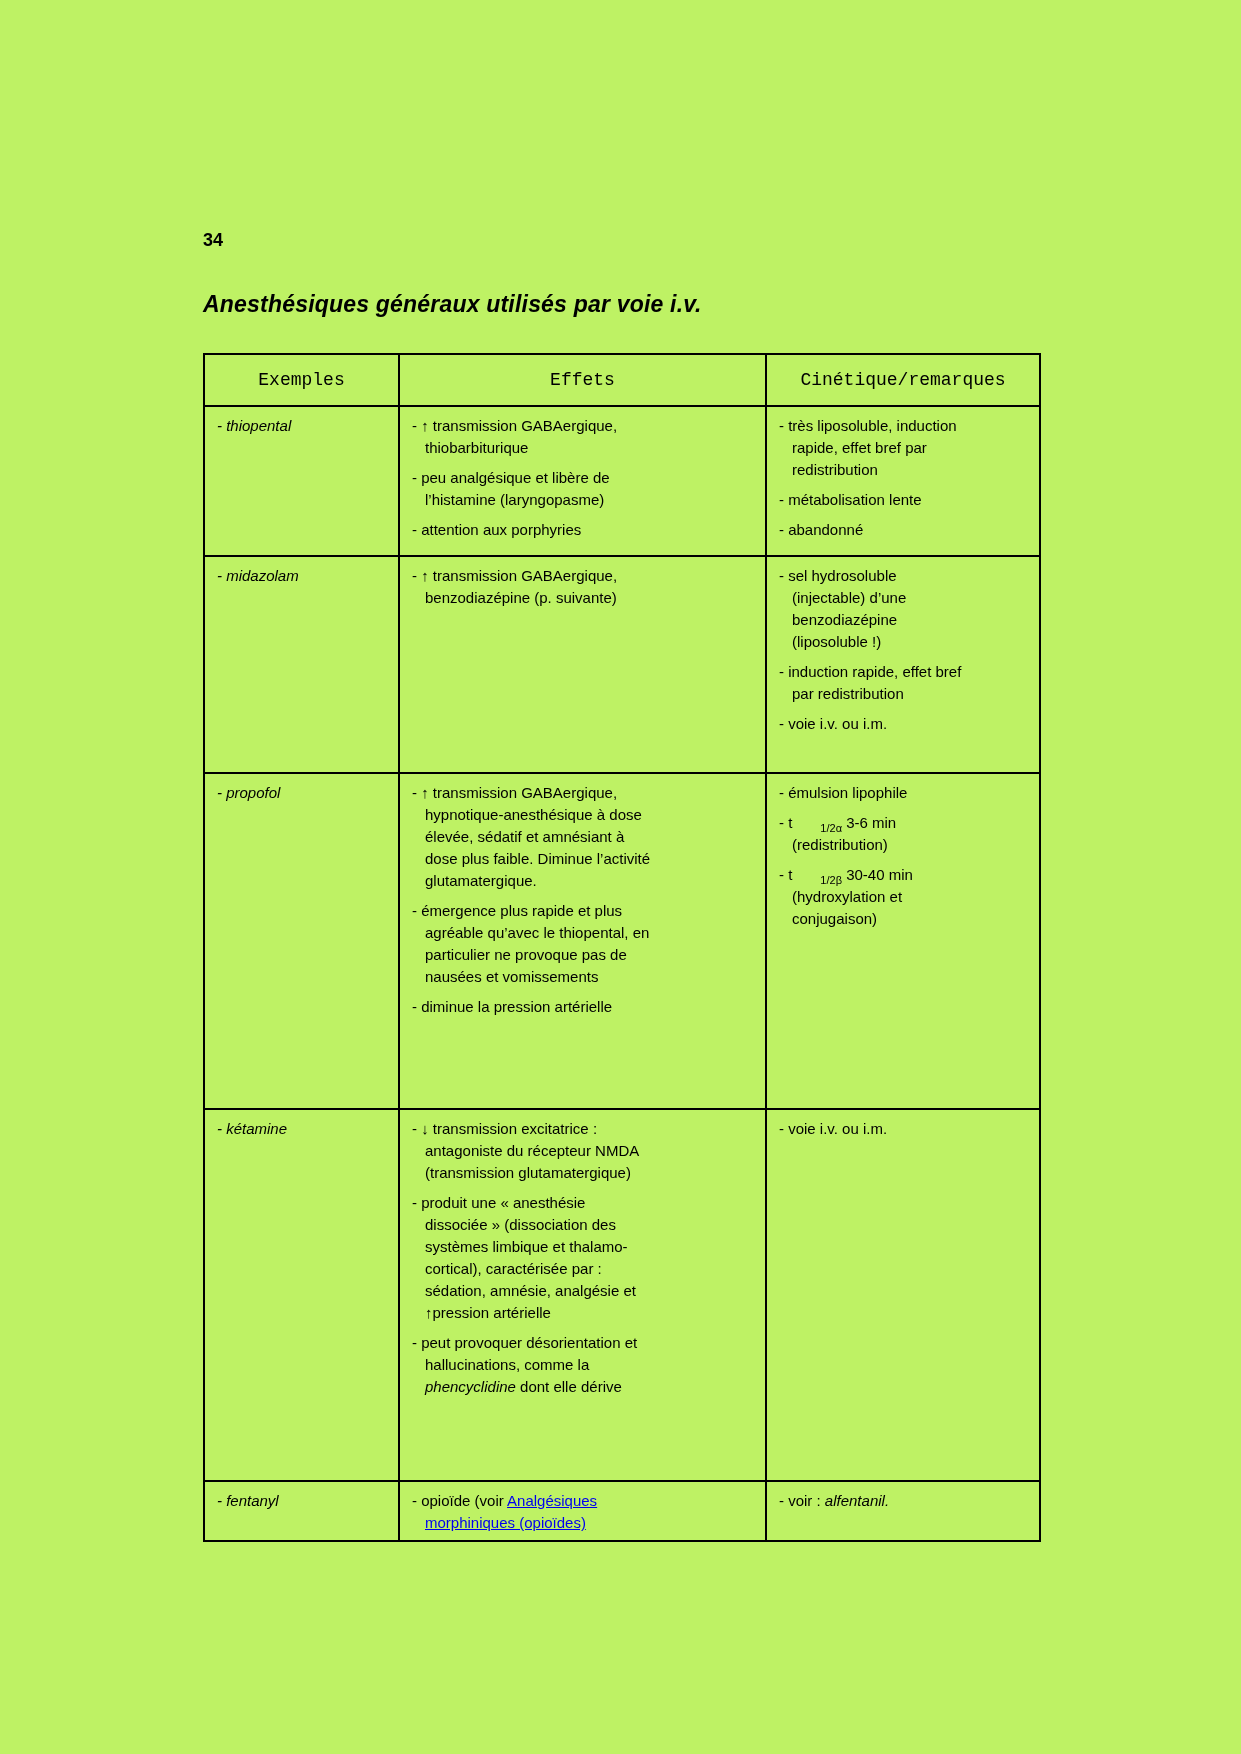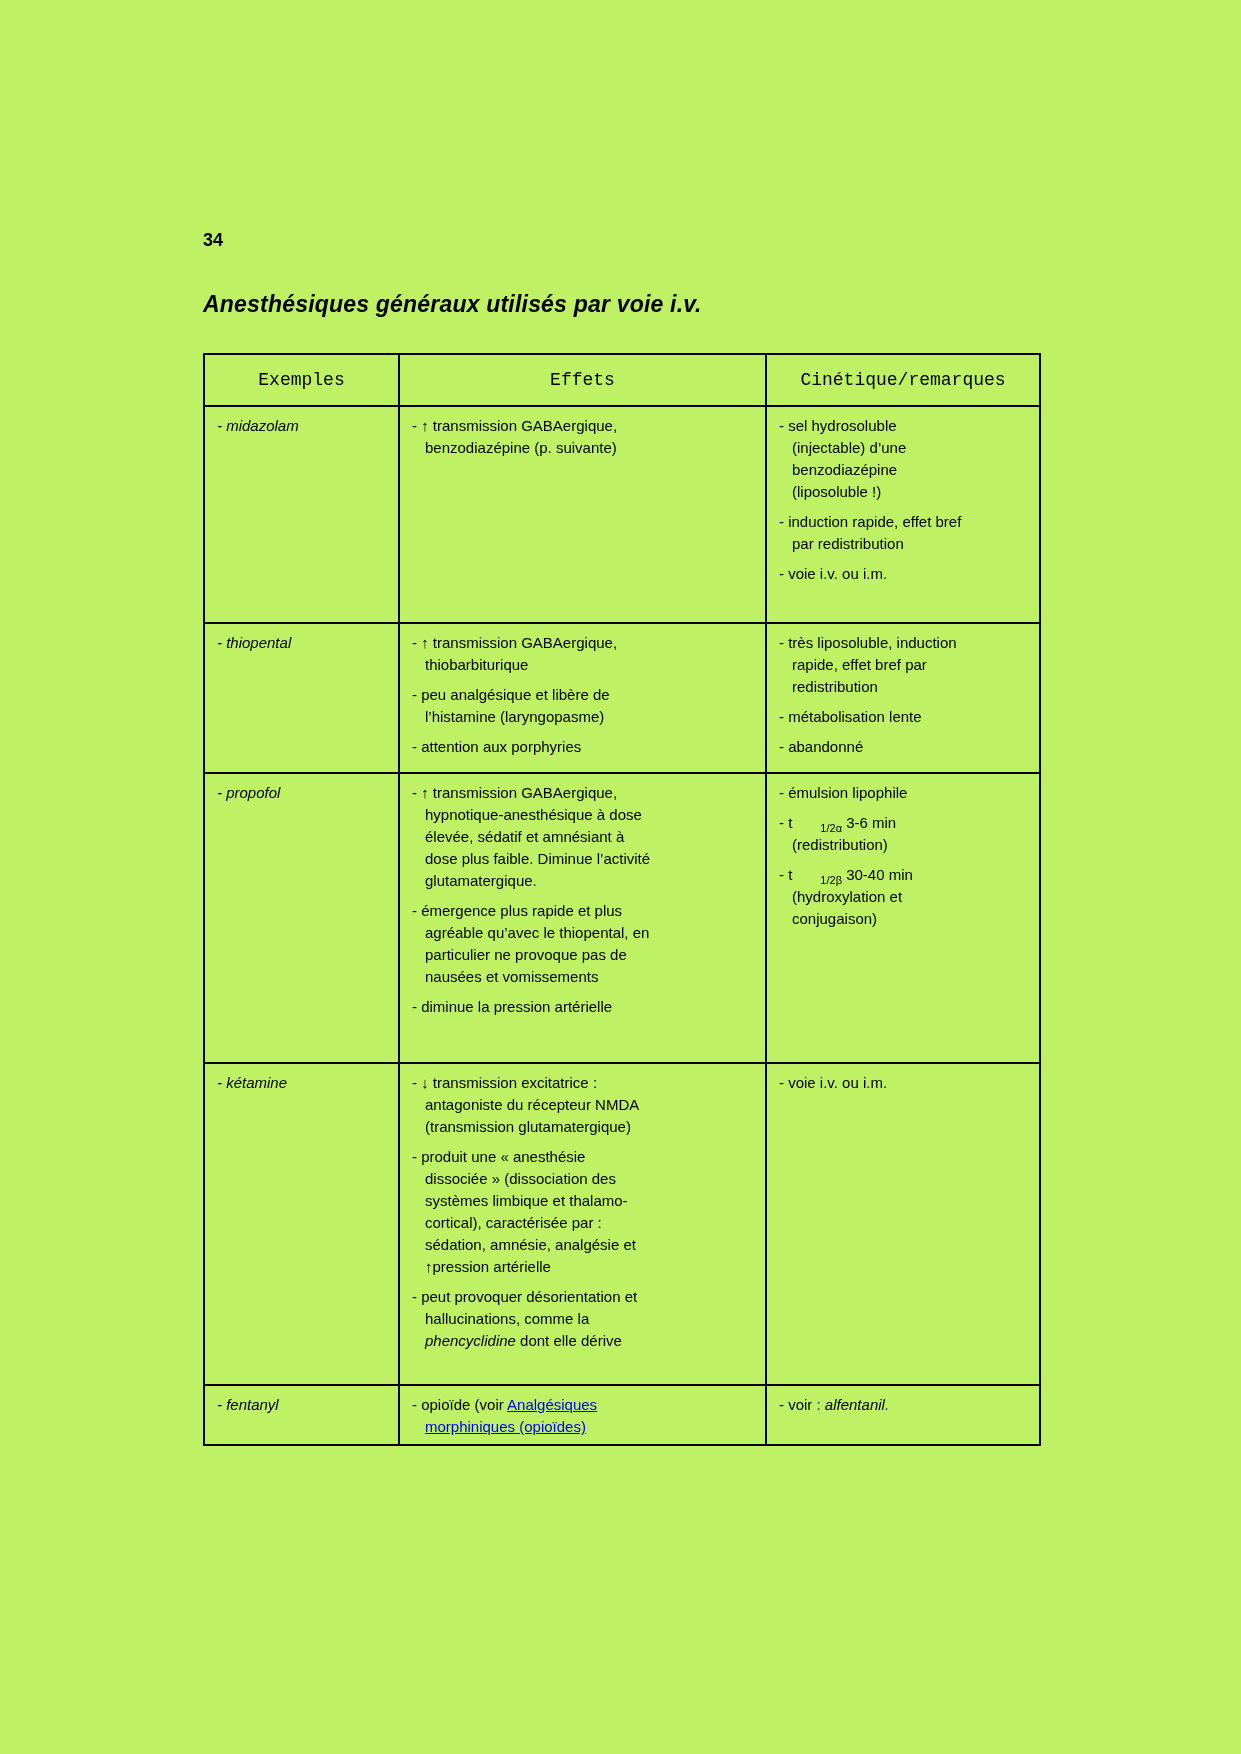--- a/index.html
+++ b/index.html
@@ -75,20 +75,53 @@
       <col style="width:274px">
     </colgroup>
     <thead>
       <tr>
         <th>Exemples</th>
         <th>Effets</th>
         <th>Cinétique/remarques</th>
       </tr>
     </thead>
     <tbody>
+        <tr style="height: 150px;">
+          <td>
+            <div class="para">
+              <div class="line"><span class="it">- thiopental</span></div>
+            </div>
+          </td>
+          <td>
+            <div class="para">
+              <div class="line"><span>- ↑ transmission GABAergique,</span></div>
+              <div class="line"><span>thiobarbiturique</span></div>
+            </div>
+            <div class="para">
+              <div class="line"><span>- peu analgésique et libère de</span></div>
+              <div class="line"><span>l’histamine (laryngopasme)</span></div>
+            </div>
+            <div class="para">
+              <div class="line"><span>- attention aux porphyries</span></div>
+            </div>
+          </td>
+          <td>
+            <div class="para">
+              <div class="line"><span>- très liposoluble, induction</span></div>
+              <div class="line"><span>rapide, effet bref par</span></div>
+              <div class="line"><span>redistribution</span></div>
+            </div>
+            <div class="para">
+              <div class="line"><span>- métabolisation lente</span></div>
+            </div>
+            <div class="para">
+              <div class="line"><span>- abandonné</span></div>
+            </div>
+          </td>
+        </tr>
         <tr style="height: 217px;">
           <td>
             <div class="para">
               <div class="line"><span class="it">- midazolam</span></div>
             </div>
           </td>
           <td>
             <div class="para">
               <div class="line"><span>- ↑ transmission GABAergique,</span></div>
               <div class="line"><span>benzodiazépine (p. suivante)</span></div>
@@ -103,54 +136,21 @@
             </div>
             <div class="para">
               <div class="line"><span>- induction rapide, effet bref</span></div>
               <div class="line"><span>par redistribution</span></div>
             </div>
             <div class="para">
               <div class="line"><span>- voie i.v. ou i.m.</span></div>
             </div>
           </td>
         </tr>
-        <tr style="height: 150px;">
-          <td>
-            <div class="para">
-              <div class="line"><span class="it">- thiopental</span></div>
-            </div>
-          </td>
-          <td>
-            <div class="para">
-              <div class="line"><span>- ↑ transmission GABAergique,</span></div>
-              <div class="line"><span>thiobarbiturique</span></div>
-            </div>
-            <div class="para">
-              <div class="line"><span>- peu analgésique et libère de</span></div>
-              <div class="line"><span>l’histamine (laryngopasme)</span></div>
-            </div>
-            <div class="para">
-              <div class="line"><span>- attention aux porphyries</span></div>
-            </div>
-          </td>
-          <td>
-            <div class="para">
-              <div class="line"><span>- très liposoluble, induction</span></div>
-              <div class="line"><span>rapide, effet bref par</span></div>
-              <div class="line"><span>redistribution</span></div>
-            </div>
-            <div class="para">
-              <div class="line"><span>- métabolisation lente</span></div>
-            </div>
-            <div class="para">
-              <div class="line"><span>- abandonné</span></div>
-            </div>
-          </td>
-        </tr>
-        <tr style="height: 290px;">
+        <tr style="height: 336px;">
           <td>
             <div class="para">
               <div class="line"><span class="it">- propofol</span></div>
             </div>
           </td>
           <td>
             <div class="para">
               <div class="line"><span>- ↑ transmission GABAergique,</span></div>
               <div class="line"><span>hypnotique-anesthésique à dose</span></div>
               <div class="line"><span>élevée, sédatif et amnésiant à</span></div>
@@ -175,21 +175,21 @@
               <div class="line"><span>- t</span><span class="sub">1/2α</span><span> 3-6 min</span></div>
               <div class="line"><span>(redistribution)</span></div>
             </div>
             <div class="para">
               <div class="line"><span>- t</span><span class="sub">1/2β</span><span> 30-40 min</span></div>
               <div class="line"><span>(hydroxylation et</span></div>
               <div class="line"><span>conjugaison)</span></div>
             </div>
           </td>
         </tr>
-        <tr style="height: 322px;">
+        <tr style="height: 372px;">
           <td>
             <div class="para">
               <div class="line"><span class="it">- kétamine</span></div>
             </div>
           </td>
           <td>
             <div class="para">
               <div class="line"><span>- ↓ transmission excitatrice :</span></div>
               <div class="line"><span>antagoniste du récepteur NMDA</span></div>
               <div class="line"><span>(transmission glutamatergique)</span></div>

